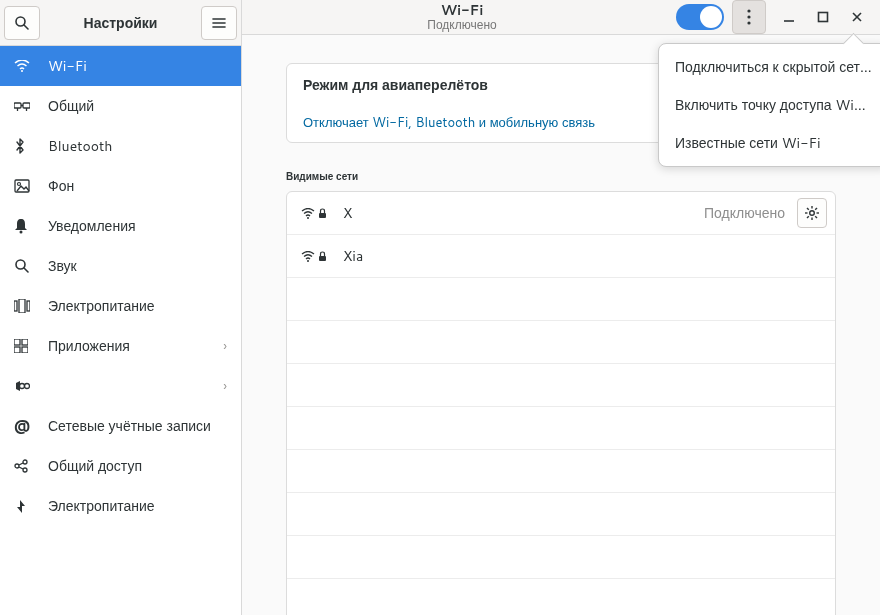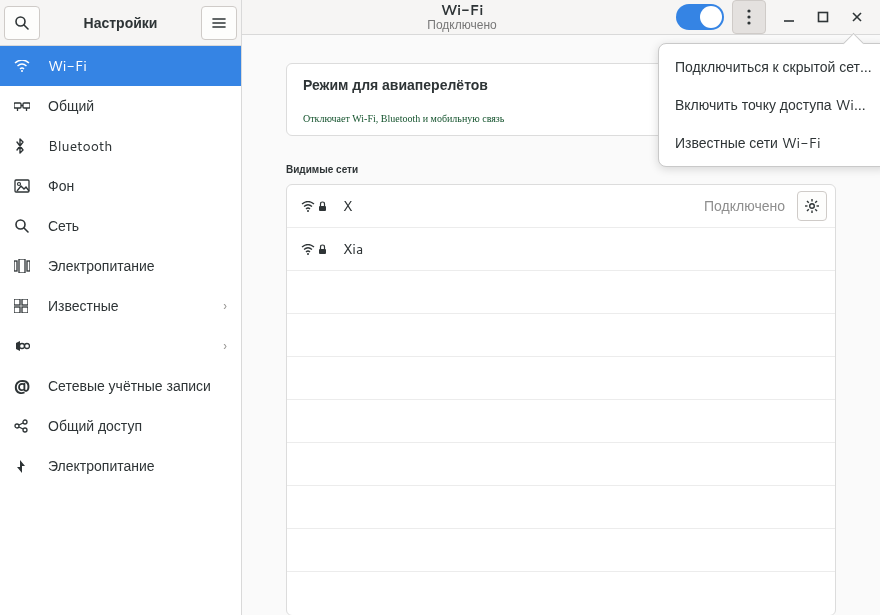--- a/index.html
+++ b/index.html
@@ -126,21 +126,21 @@
     border-radius: 6px;
     background: #fff;
   }
   .airplane-card {
     padding: 11px 16px;
     display: flex;
     flex-direction: column;
     gap: 18px;
   }
   .airplane-title { font-weight: 700; font-size: 14px; }
-  .airplane-sub { font-size: 10px; color: #14532d; font-family: Liberation Serif, serif; }
+  .airplane-sub { font-size: 13px; color: #0369a1; }
   .section-label {
     margin-top: 26px;
     margin-bottom: 8px;
     font-weight: 700;
     font-size: 10px;
   }
   .net-list .net-row {
     display: flex;
     align-items: center;
     height: 43px;
@@ -257,47 +257,56 @@
             <svg width="16" height="14" viewBox="0 0 16 14">
               <rect x="1" y="1" width="14" height="12" rx="1" fill="none" stroke="#2e3436" stroke-width="1.3"></rect>
               <circle cx="5" cy="5" r="1.5" fill="none" stroke="#2e3436" stroke-width="1.2"></circle>
               <path d="M3 12 L7 7 L10 10 L12 8 L15 12" fill="none" stroke="#2e3436" stroke-width="1.3"></path>
             </svg>
           </span>
         <span>Фон</span>
       </div>
       <div class="side-item">
         <span class="ico">
+            <svg width="14" height="16" viewBox="0 0 14 16">
+              <path d="M7 1 C4 1 3 3 3 6 L3 10 L1 12 L13 12 L11 10 L11 6 C11 3 10 1 7 1 Z" fill="#2e3436"></path>
+              <circle cx="7" cy="14" r="1.5" fill="#2e3436"></circle>
+            </svg>
+          </span>
+        <span>Уведомления</span>
+      </div>
+      <div class="side-item">
+        <span class="ico">
             <svg width="16" height="16" viewBox="0 0 16 16">
               <circle cx="6.5" cy="6.5" r="4.5" fill="none" stroke="#2e3436" stroke-width="1.6"></circle>
               <line x1="10" y1="10" x2="14" y2="14" stroke="#2e3436" stroke-width="1.6" stroke-linecap="round"></line>
             </svg>
           </span>
-        <span>Сеть</span>
+        <span>Звук</span>
       </div>
       <div class="side-item">
         <span class="ico">
             <svg width="16" height="14" viewBox="0 0 16 14">
               <rect x="0" y="2" width="3" height="10" fill="none" stroke="#2e3436" stroke-width="1.3"></rect>
               <rect x="5" y="0" width="6" height="14" fill="none" stroke="#2e3436" stroke-width="1.3"></rect>
               <rect x="13" y="2" width="3" height="10" fill="none" stroke="#2e3436" stroke-width="1.3"></rect>
             </svg>
           </span>
         <span>Электропитание</span>
       </div>
       <div class="side-item">
         <span class="ico">
             <svg width="14" height="14" viewBox="0 0 14 14">
               <rect x="0" y="0" width="6" height="6" fill="none" stroke="#2e3436" stroke-width="1.3"></rect>
               <rect x="8" y="0" width="6" height="6" fill="none" stroke="#2e3436" stroke-width="1.3"></rect>
               <rect x="0" y="8" width="6" height="6" fill="none" stroke="#2e3436" stroke-width="1.3"></rect>
               <rect x="8" y="8" width="6" height="6" fill="none" stroke="#2e3436" stroke-width="1.3"></rect>
             </svg>
           </span>
-        <span>Известные</span>
+        <span>Приложения</span>
         <span class="chev">›</span>
       </div>
       <div class="side-item">
         <span class="ico">
             <svg width="16" height="14" viewBox="0 0 16 14">
               <path d="M2 4 L2 10 L6 12 L6 2 Z" fill="#2e3436"></path>
               <circle cx="8" cy="7" r="2.5" fill="none" stroke="#2e3436" stroke-width="1.3"></circle>
               <circle cx="13" cy="7" r="2.5" fill="none" stroke="#2e3436" stroke-width="1.3"></circle>
             </svg>
           </span>

